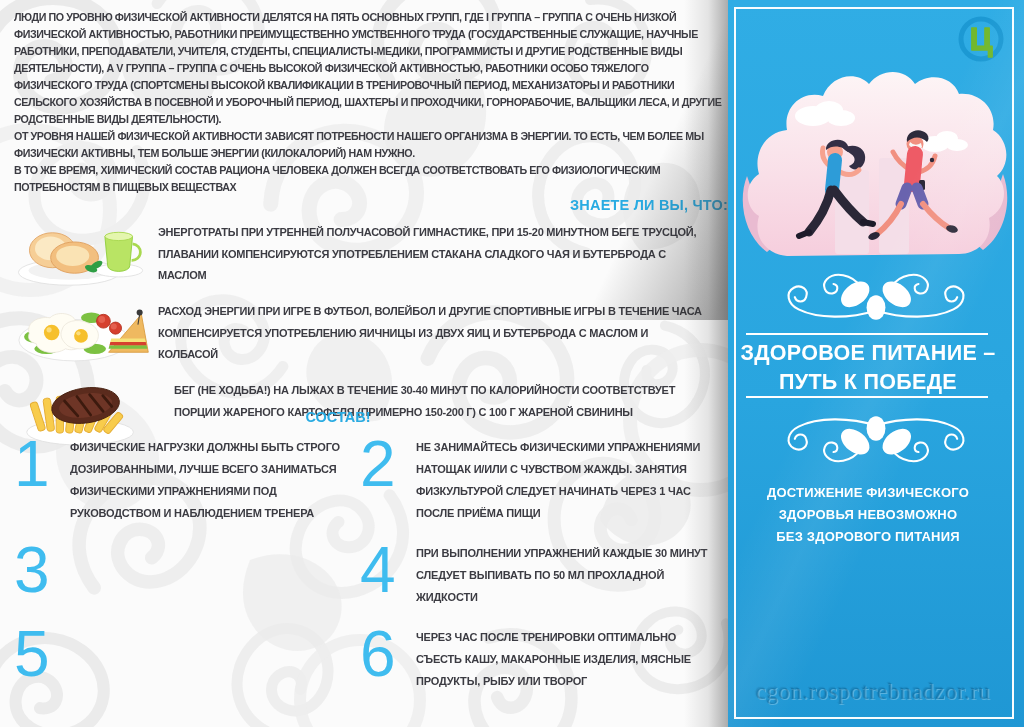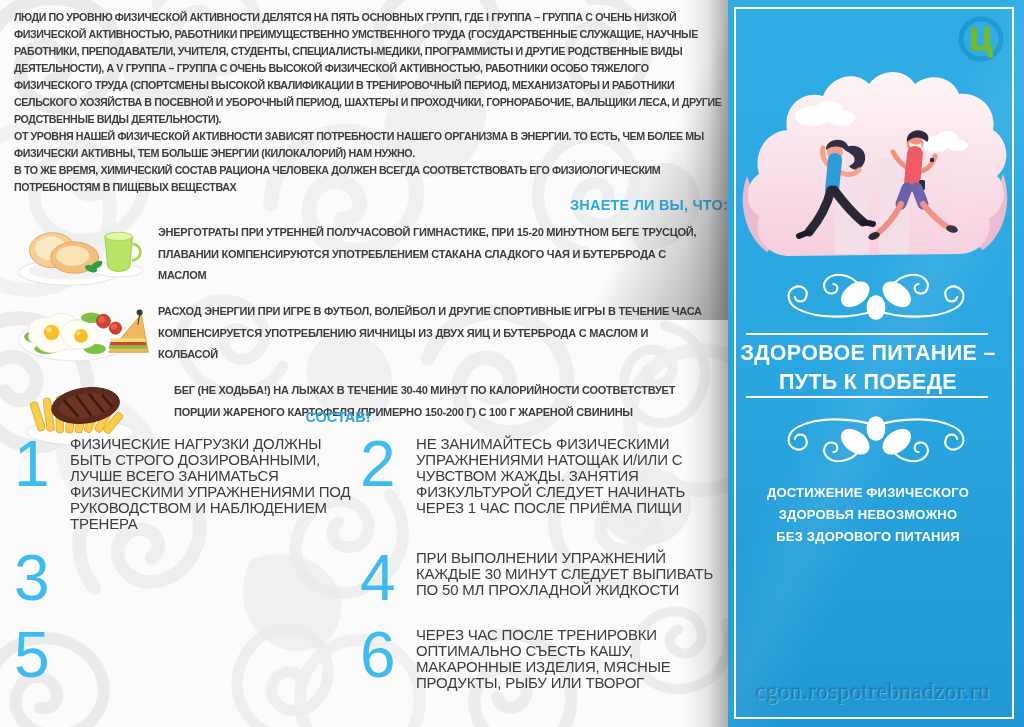--- a/index.html
+++ b/index.html
@@ -23,22 +23,22 @@
                 letter-spacing:-0.25px; line-height:21.5px; color:#3B3B42; }
   .know-row.indent p { margin-left:24px; width:530px; }
 
   .remember-heading { position:absolute; top:409px; left:0; width:676px; text-align:center;
                       font-size:14.5px; font-weight:bold; color:#29ABE2; }
   .remember-grid { position:absolute; top:433px; left:14px; width:708px;
                    display:grid; grid-template-columns:346px 362px; row-gap:15px; }
   .remember-item { display:flex; align-items:flex-start; }
   .remember-item .num { flex:none; width:52px; font-size:64px; font-weight:300;
                         color:#3FBCEF; line-height:62px; letter-spacing:-3px; }
-  .remember-item p { margin:3px 0 0 4px; width:284px; font-size:15px; font-weight:normal;
-                     letter-spacing:-0.2px; line-height:16px; color:#3B3B42; }
+  .remember-item p { margin:3px 0 0 4px; width:284px; font-size:11px; font-weight:bold;
+                     letter-spacing:-0.2px; line-height:22px; color:#3B3B42; }
   .remember-item.right-col p { width:298px; }
 
   .page-curl { position:absolute; right:0; top:0; width:44px; height:100%;
     background:linear-gradient(to right, rgba(110,110,110,0) 0%, rgba(105,105,105,0.16) 55%, rgba(62,62,62,0.42) 100%); }
   .corner-dark { position:absolute; right:0; top:0; width:170px; height:320px;
     background:linear-gradient(115deg, rgba(0,0,0,0) 55%, rgba(35,35,35,0.38) 96%); }
 
   
   .right-panel { position:absolute; left:728px; top:0; width:296px; height:727px;
     background:linear-gradient(180deg,#30ADE5 0%, #29A5DF 55%, #1F97D4 100%); }

